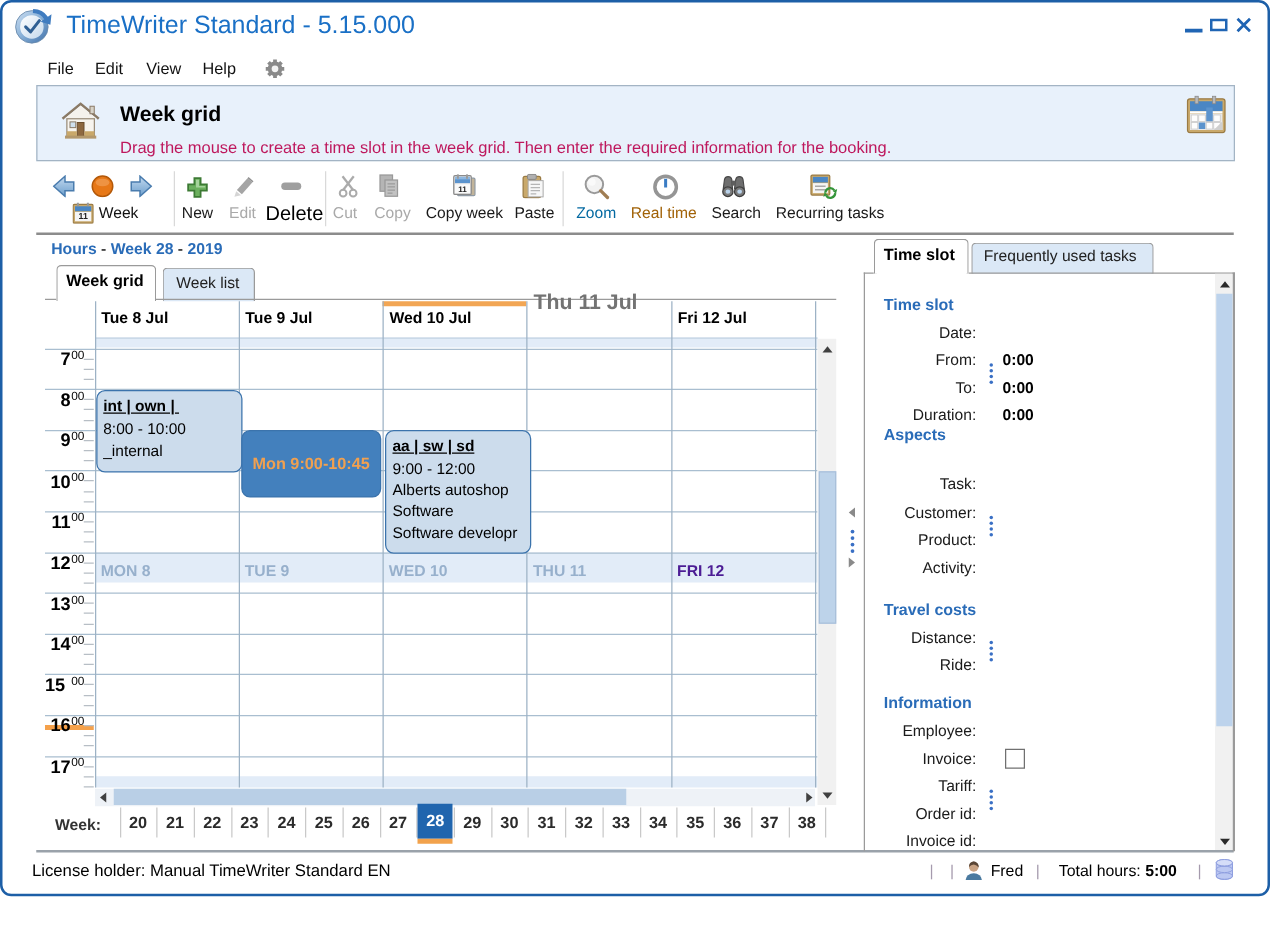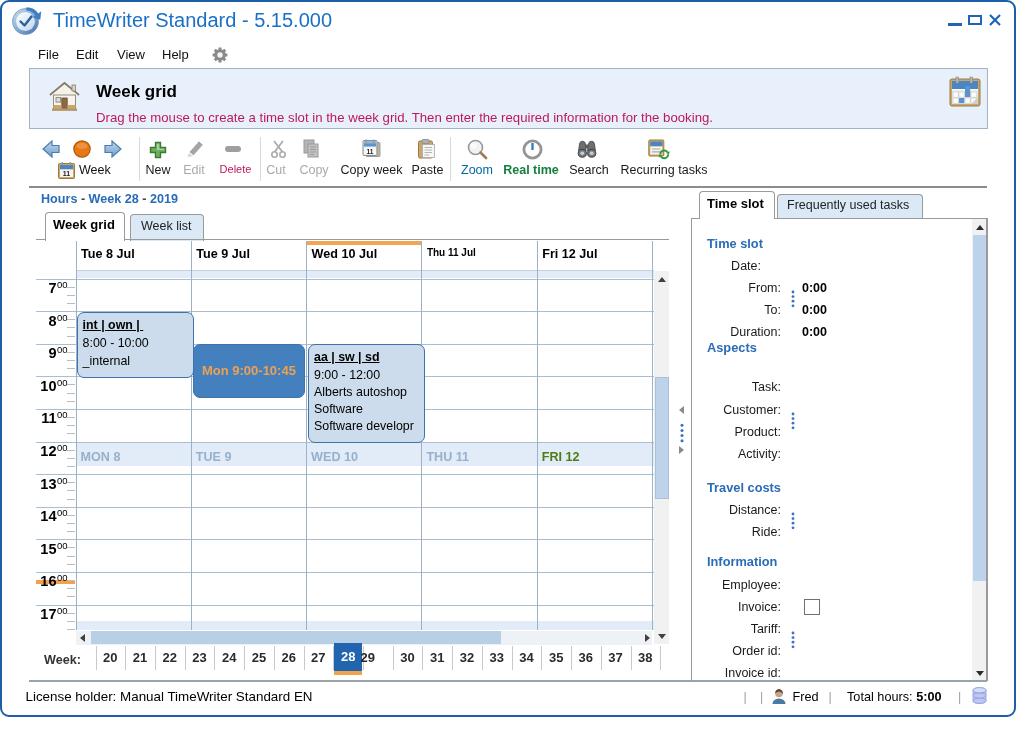--- a/index.html
+++ b/index.html
@@ -126,21 +126,21 @@
 <path d="M7.8 2.8 H10.2 V7.8 H15.2 V9 H7.8 Z" fill="#a5d39a"></path>
 </svg>
 <div class="t" style="left:158px;top:163px;font-size:12.5px;color:#1a1a1a;font-weight:normal;transform:translateX(-50%)">New</div>
 <svg class="a" style="left:185px;top:140px" width="19" height="19" viewBox="0 0 19 19">
 <path d="M4.5 12 L13 2.5 L17 5.8 L8.5 15.3 Z" fill="#a5a5a5"></path>
 <path d="M13.8 1.6 L17.8 4.9 L17 5.8 L13 2.5 Z" fill="#8f8f8f"></path>
 <path d="M4 13 L7.8 16.1 L2.5 17.3 Z" fill="#d5d5d5"></path>
 </svg>
 <div class="t" style="left:194px;top:163px;font-size:12.5px;color:#a9a9a9;font-weight:normal;transform:translateX(-50%)">Edit</div>
 <div class="a" style="left:225px;top:146px;width:16px;height:6px;border-radius:3px;background:#9f9f9f"></div>
-<div class="t" style="left:235.5px;top:163px;font-size:11px;color:#be185d;font-weight:normal;transform:translateX(-50%)">Delete</div>
+<div class="t" style="left:235.5px;top:163px;font-size:16px;color:#000000;font-weight:normal;transform:translateX(-50%)">Delete</div>
 <svg class="a" style="left:270px;top:140px" width="17" height="19" viewBox="0 0 17 19">
 <g stroke="#ababab" fill="none">
 <path d="M4 1 L12.5 12" stroke-width="1.8"></path>
 <path d="M13 1 L4.5 12" stroke-width="1.8"></path>
 <circle cx="4.5" cy="14.5" r="2.7" stroke-width="1.6"></circle>
 <circle cx="12.5" cy="14.5" r="2.7" stroke-width="1.6"></circle>
 </g>
   </svg>
 <div class="t" style="left:276px;top:163px;font-size:12.5px;color:#a9a9a9;font-weight:normal;transform:translateX(-50%)">Cut</div>
 <svg class="a" style="left:303px;top:139px" width="17" height="19" viewBox="0 0 17 19">
@@ -174,21 +174,21 @@
 <svg class="a" style="left:466px;top:139px" width="24" height="24" viewBox="0 0 24 24">
 <circle cx="9.5" cy="8.5" r="7" fill="#f2f2f2" stroke="#9a9a9a" stroke-width="1.6"></circle>
 <circle cx="7.5" cy="6.5" r="3" fill="#fbfbfb" opacity="0.9"></circle>
 <path d="M14.5 13.5 L20 19" stroke="#a07d52" stroke-width="2.6" stroke-linecap="round"></path>
 </svg>
 <div class="t" style="left:477px;top:163px;font-size:12.5px;color:#0369a1;font-weight:normal;transform:translateX(-50%)">Zoom</div>
 <svg class="a" style="left:522px;top:139px" width="21" height="21" viewBox="0 0 21 21">
 <circle cx="10.5" cy="10.5" r="8.6" fill="#fff" stroke="#959595" stroke-width="2.8"></circle>
 <rect x="9.3" y="4" width="2.4" height="7" fill="#3a7cc4"></rect>
 </svg>
-<div class="t" style="left:531px;top:163px;font-size:12.5px;color:#15803d;font-weight:bold;transform:translateX(-50%)">Real time</div>
+<div class="t" style="left:531px;top:163px;font-size:12.5px;color:#a16207;font-weight:normal;transform:translateX(-50%)">Real time</div>
 <svg class="a" style="left:577px;top:139px" width="20" height="20" viewBox="0 0 20 20">
 <g fill="#6e6e6e" stroke="#474747" stroke-width="0.9">
 <path d="M2.6 4.5 A 3 3 0 0 1 8.4 4.5 L9 12 L1.6 12 Z"></path>
 <path d="M11.6 4.5 A 3 3 0 0 1 17.4 4.5 L18.4 12 L10.6 12 Z"></path>
 </g>
 <rect x="8.4" y="5.5" width="3.2" height="4" fill="#5e5e5e"></rect>
 <ellipse cx="5.3" cy="14.3" rx="4.1" ry="3.9" fill="#7a7a7a" stroke="#3e3e3e" stroke-width="1"></ellipse>
 <ellipse cx="14.7" cy="14.3" rx="4.1" ry="3.9" fill="#7a7a7a" stroke="#3e3e3e" stroke-width="1"></ellipse>
 <ellipse cx="5.3" cy="14.3" rx="1.9" ry="1.7" fill="#b9d2ea"></ellipse>
 <ellipse cx="14.7" cy="14.3" rx="1.9" ry="1.7" fill="#b9d2ea"></ellipse>
@@ -214,30 +214,30 @@
 <div class="a" style="left:44.7px;top:212px;width:78px;height:28px;background:#fff;border:1px solid #9a9a9a;border-bottom:none;border-radius:4px 4px 0 0"></div>
 <div class="t b" style="left:53px;top:217px;font-size:13px;color:#000">Week grid</div>
 <div class="a" style="left:130.3px;top:213.5px;width:72px;height:26.5px;background:#dbe8f6;border:1px solid #9a9a9a;border-bottom:none;border-radius:4px 4px 0 0"></div>
 <div class="t" style="left:141px;top:218.5px;font-size:12.5px;color:#222">Week list</div>
 <div class="a" style="left:35.5px;top:239.3px;width:9.5px;height:1.2px;background:#9a9a9a"></div>
 <div class="a" style="left:123.5px;top:239.3px;width:545.5px;height:1.2px;background:#9a9a9a"></div>
 <div class="a" style="left:306.1px;top:240.8px;width:115.4px;height:4.6px;background:#f2a654"></div>
 <div class="t b" style="left:81.0px;top:247px;font-size:12.6px;color:#000">Tue 8 Jul</div>
 <div class="t b" style="left:196.3px;top:247px;font-size:12.6px;color:#000">Tue 9 Jul</div>
 <div class="t b" style="left:311.6px;top:247px;font-size:12.6px;color:#000">Wed 10 Jul</div>
-<div class="t b" style="left:426.9px;top:247px;font-size:10px;color:#000000">Thu 11 Jul</div>
+<div class="t b" style="left:426.9px;top:232px;font-size:17px;color:#737373">Thu 11 Jul</div>
 <div class="t b" style="left:542.2px;top:247px;font-size:12.6px;color:#000">Fri 12 Jul</div>
 <div class="band" style="top:269.8px;height:8.7px"></div>
 <div class="band" style="top:441.5px;height:24.5px"></div>
 <div class="band" style="top:621px;height:9px"></div>
 <div class="t b" style="left:80.5px;top:450px;font-size:12.6px;color:#97b0cc">MON 8</div>
 <div class="t b" style="left:195.8px;top:450px;font-size:12.6px;color:#97b0cc">TUE 9</div>
 <div class="t b" style="left:311.1px;top:450px;font-size:12.6px;color:#97b0cc">WED 10</div>
 <div class="t b" style="left:426.4px;top:450px;font-size:12.6px;color:#97b0cc">THU 11</div>
-<div class="t b" style="left:541.7px;top:450px;font-size:12.6px;color:#4d7c0f">FRI 12</div>
+<div class="t b" style="left:541.7px;top:450px;font-size:12.6px;color:#4c1d95">FRI 12</div>
 <div class="a" style="left:36px;top:580px;width:39px;height:4px;background:#f5a14b"></div>
 <div class="hl" style="left:36px;top:278.5px;width:618px"></div>
 <div class="t" style="left:36px;top:280.0px;width:20.5px;text-align:right;font-size:14.5px;font-weight:bold;color:#000">7</div>
 <div class="t" style="left:57px;top:279.0px;font-size:9.5px;color:#000">00</div>
 <div class="tick" style="top:286.6px"></div>
 <div class="tick" style="top:294.8px"></div>
 <div class="tick" style="top:302.9px"></div>
 <div class="hl" style="left:36px;top:311.1px;width:618px"></div>
 <div class="t" style="left:36px;top:312.6px;width:20.5px;text-align:right;font-size:14.5px;font-weight:bold;color:#000">8</div>
 <div class="t" style="left:57px;top:311.6px;font-size:9.5px;color:#000">00</div>
@@ -274,21 +274,21 @@
 <div class="tick" style="top:482.2px"></div>
 <div class="tick" style="top:490.4px"></div>
 <div class="tick" style="top:498.6px"></div>
 <div class="hl" style="left:36px;top:506.7px;width:618px"></div>
 <div class="t" style="left:36px;top:508.2px;width:20.5px;text-align:right;font-size:14.5px;font-weight:bold;color:#000">14</div>
 <div class="t" style="left:57px;top:507.2px;font-size:9.5px;color:#000">00</div>
 <div class="tick" style="top:514.9px"></div>
 <div class="tick" style="top:523.0px"></div>
 <div class="tick" style="top:531.2px"></div>
 <div class="hl" style="left:36px;top:539.3px;width:618px"></div>
-<div class="t" style="left:36px;top:540.8px;width:20.5px;text-align:right;font-size:14.5px;font-weight:bold;color:#000">15</div>
+<div class="t" style="left:36px;top:540.8px;width:20.5px;font-size:14.5px;font-weight:bold;color:#000">15</div>
 <div class="t" style="left:57px;top:539.8px;font-size:9.5px;color:#000">00</div>
 <div class="tick" style="top:547.4px"></div>
 <div class="tick" style="top:555.6px"></div>
 <div class="tick" style="top:563.8px"></div>
 <div class="hl" style="left:36px;top:571.9px;width:618px"></div>
 <div class="t" style="left:36px;top:573.4px;width:20.5px;text-align:right;font-size:14.5px;font-weight:bold;color:#000">16</div>
 <div class="t" style="left:57px;top:572.4px;font-size:9.5px;color:#000">00</div>
 <div class="tick" style="top:580.1px"></div>
 <div class="tick" style="top:588.2px"></div>
 <div class="tick" style="top:596.4px"></div>
@@ -353,21 +353,21 @@
 <div class="wk" style="left:125.2px;width:29.7px">21</div>
 <div class="wk" style="left:154.9px;width:29.7px">22</div>
 <div class="wk" style="left:184.7px;width:29.7px">23</div>
 <div class="wk" style="left:214.4px;width:29.7px">24</div>
 <div class="wk" style="left:244.1px;width:29.7px">25</div>
 <div class="wk" style="left:273.8px;width:29.7px">26</div>
 <div class="wk" style="left:303.5px;width:29.7px">27</div>
 <div class="a" style="left:334.3px;top:643px;width:28.0px;height:27.5px;background:#2065ae"></div>
 <div class="a" style="left:334.3px;top:670.5px;width:28.0px;height:4.5px;background:#f2a24c"></div>
 <div class="wk" style="left:333.3px;width:29.7px;color:#fff;top:645px">28</div>
-<div class="wk" style="left:353px;width:29.7px">29</div>
+<div class="wk" style="left:363.0px;width:29.7px">29</div>
 <div class="wk" style="left:392.7px;width:29.7px">30</div>
 <div class="wk" style="left:422.4px;width:29.7px">31</div>
 <div class="wk" style="left:452.1px;width:29.7px">32</div>
 <div class="wk" style="left:481.9px;width:29.7px">33</div>
 <div class="wk" style="left:511.6px;width:29.7px">34</div>
 <div class="wk" style="left:541.3px;width:29.7px">35</div>
 <div class="wk" style="left:571.0px;width:29.7px">36</div>
 <div class="wk" style="left:600.7px;width:29.7px">37</div>
 <div class="wk" style="left:630.5px;width:29.7px">38</div>
 <div class="a" style="left:29px;top:680.3px;width:958px;height:1.4px;background:#9aa2aa"></div>
@@ -398,21 +398,21 @@
 <div class="t" style="left:787px;top:197.5px;font-size:12.5px;color:#222">Frequently used tasks</div>
 <div class="a" style="left:690.5px;top:217.6px;width:8px;height:1.4px;background:#9a9a9a"></div>
 <div class="a" style="left:774.5px;top:217.6px;width:213px;height:1.4px;background:#9a9a9a"></div>
 <div class="a" style="left:690.5px;top:218px;width:1.2px;height:463px;background:#9a9a9a"></div>
 <div class="a" style="left:986.3px;top:218px;width:1.4px;height:463px;background:#9a9a9a"></div>
 <div class="sbtrack" style="left:972px;top:219px;width:14.3px;height:461.3px"></div>
 <div class="arr" style="left:975.5px;top:224.5px;border-left:4px solid transparent;border-right:4px solid transparent;border-bottom:5px solid #2b2b2b"></div>
 <div class="sbthumb" style="left:972.5px;top:235px;width:13.3px;height:346px;border:none;background:#bdd3ec"></div>
 <div class="arr" style="left:975.5px;top:670.5px;border-left:4px solid transparent;border-right:4px solid transparent;border-top:5px solid #2b2b2b"></div>
 <div class="t b" style="left:707px;top:235.5px;font-size:12.8px;color:#2a6cb8">Time slot</div>
-<div class="lbl" style="left:640px;width:121px;top:258.5px">Date:</div>
+<div class="lbl" style="left:660px;width:121px;top:258.5px">Date:</div>
 <div class="lbl" style="left:660px;width:121px;top:280.5px">From:</div>
 <div class="val" style="left:802px;top:280.5px">0:00</div>
 <div class="lbl" style="left:660px;width:121px;top:302.5px">To:</div>
 <div class="val" style="left:802px;top:302.5px">0:00</div>
 <div class="lbl" style="left:660px;width:121px;top:324.5px">Duration:</div>
 <div class="val" style="left:802px;top:324.5px">0:00</div>
 <div class="t b" style="left:707px;top:340px;font-size:12.8px;color:#2a6cb8">Aspects</div>
 <div class="lbl" style="left:660px;width:121px;top:379.5px">Task:</div>
 <div class="lbl" style="left:660px;width:121px;top:402.5px">Customer:</div>
 <div class="lbl" style="left:660px;width:121px;top:424.5px">Product:</div>

